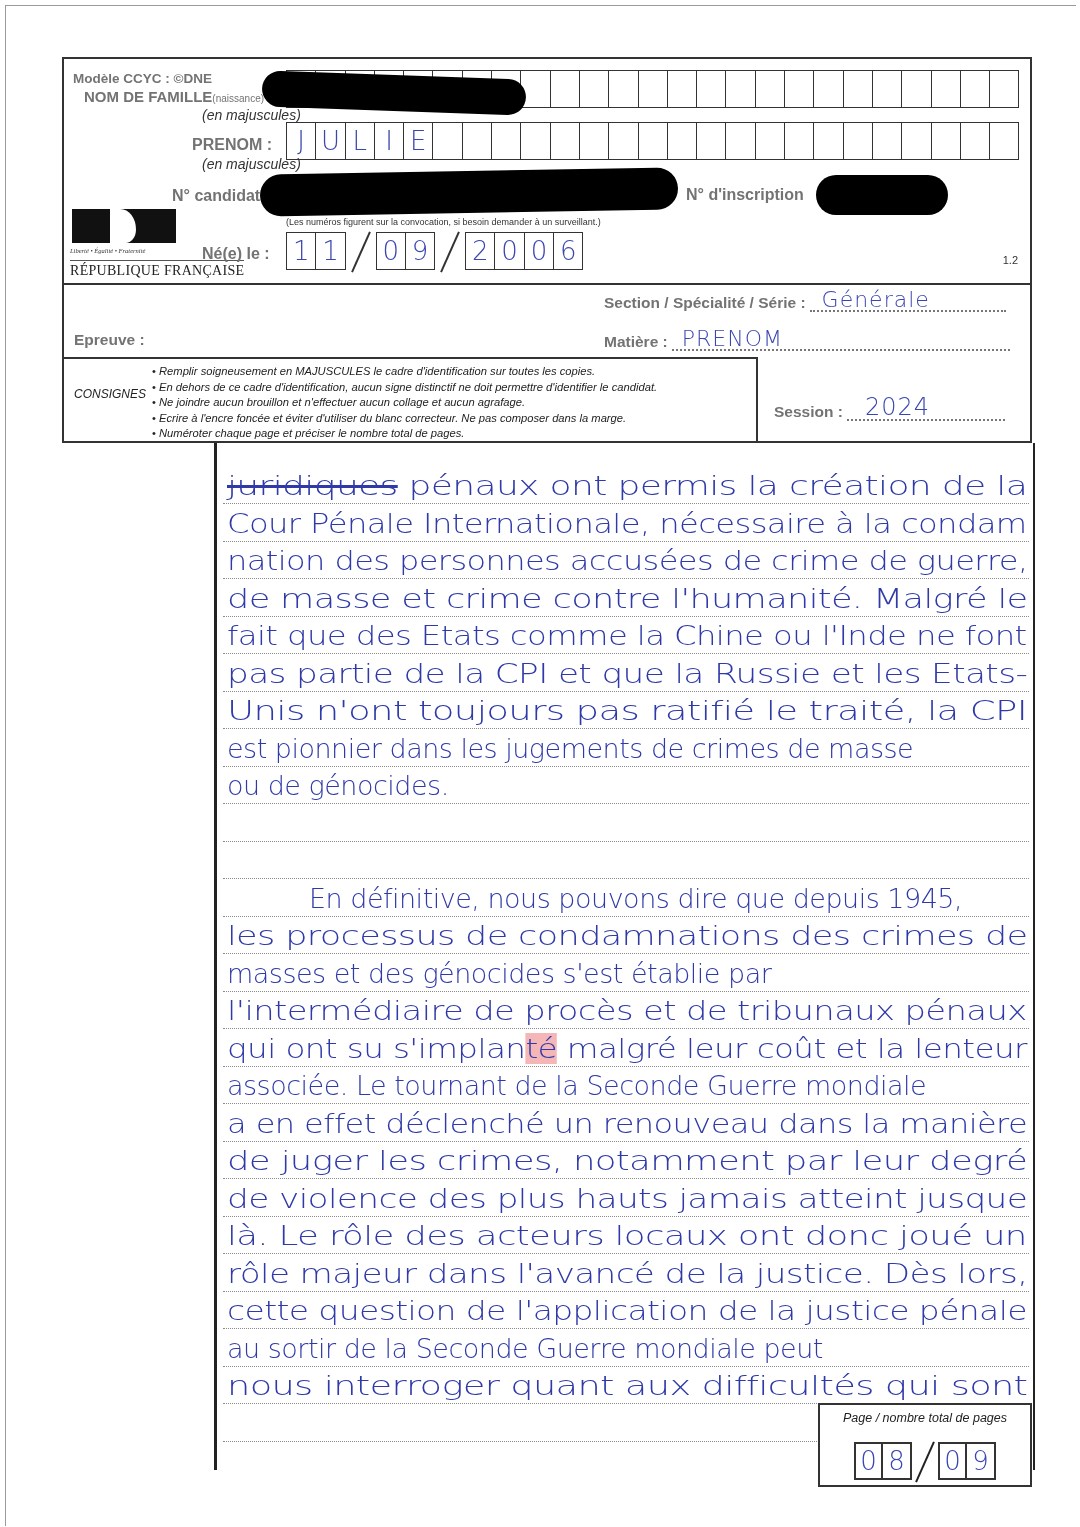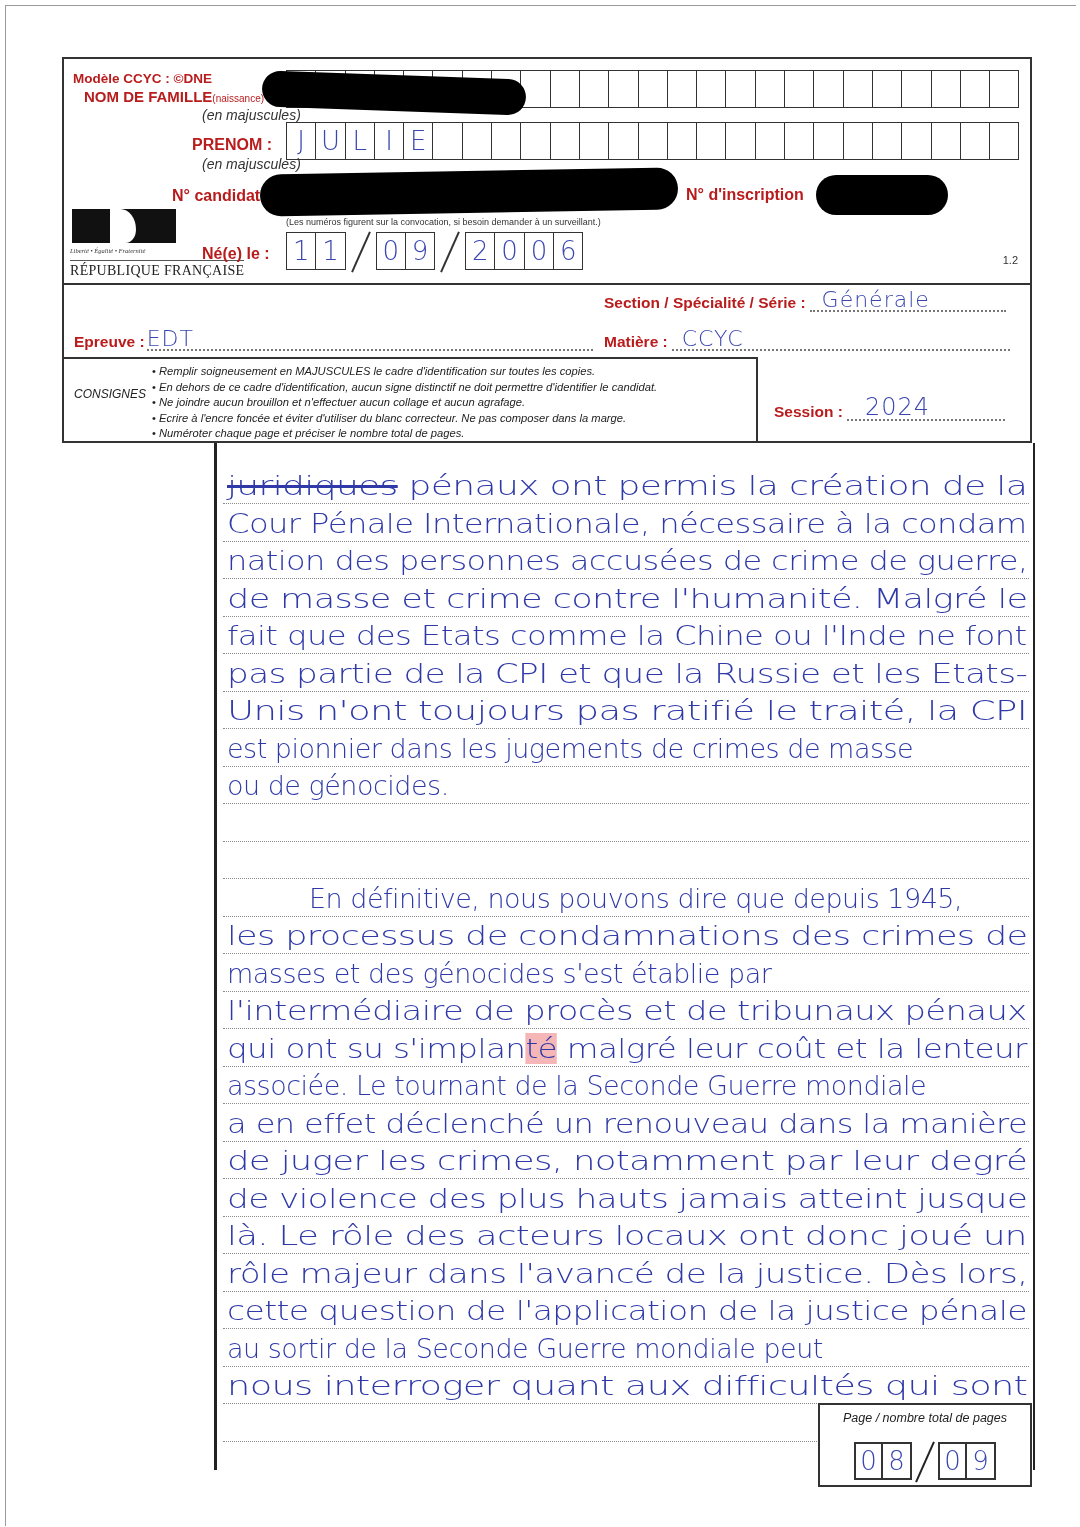--- a/index.html
+++ b/index.html
@@ -2,21 +2,21 @@
 <html><head>
 <meta charset="utf-8">
 <style>
   html, body { margin:0; padding:0; background:#ffffff; }
   body { width:1080px; height:1527px; position:relative; overflow:hidden; font-family:"Liberation Sans", sans-serif; color:#222; }
   .scan-edge { position:absolute; left:5px; top:5px; width:1070px; height:1520px; border-top:1px solid #9a9a9a; border-left:1px solid #9a9a9a; }
 
   .header-box { position:absolute; left:62px; top:57px; width:970px; height:386px; border:2px solid #333; box-sizing:border-box; }
   .id-section { position:absolute; left:0; top:0; width:966px; height:224px; border-bottom:2px solid #333; }
 
-  .lbl { position:absolute; font-weight:bold; color:#b91c1c; white-space:nowrap; }
+  .lbl { position:absolute; font-weight:bold; color:#737373; white-space:nowrap; }
   .sub { position:absolute; font-style:italic; font-size:14px; color:#333; white-space:nowrap; }
 
   .grid { position:absolute; display:flex; border-left:1.5px solid #333; }
   .grid .cell { width:29.3px; height:38px; border:1.5px solid #333; border-left:none; box-sizing:border-box; display:flex; align-items:center; justify-content:center; font-family:"DejaVu Sans", sans-serif; font-size:26px; color:#3a46b0; font-weight:300; }
 
   .redact { position:absolute; background:#000; border-radius:30px; }
 
   .logo { position:absolute; left:6px; top:150px; width:112px; height:66px; }
   .logo .mark { position:absolute; left:2px; top:0; width:104px; height:34px; background:#111; }
   .logo .mark .face { position:absolute; left:38px; top:0; width:26px; height:34px; background:#fff; border-radius:0 60% 40% 0; }
@@ -163,28 +163,25 @@
   </div>
 
   <div class="field-row" style="left:540px;top:233px;">
     <span class="lbl" style="position:static;font-size:15.5px;">Section / Spécialité / Série :</span>
     <div class="dots" style="width:196px;margin-left:4px;">
       <span class="hand" style="font-size:22px;left:12px;">Générale</span>
     </div>
   </div>
   <div class="field-row" style="left:10px;top:272px;">
     <span class="lbl" style="position:static;font-size:15.5px;">Epreuve :</span>
-    <div class="dots" style="width:446px;margin-left:2px;">
-      <span class="hand" style="font-size:22px;left:0;">EDT</span>
-    </div>
   </div>
   <div class="field-row" style="left:540px;top:272px;">
     <span class="lbl" style="position:static;font-size:15.5px;">Matière :</span>
     <div class="dots" style="width:338px;margin-left:4px;">
-      <span class="hand" style="font-size:22px;left:10px;">CCYC</span>
+      <span class="hand" style="font-size:22px;left:10px;">PRENOM</span>
     </div>
   </div>
 
   <div class="consignes">
     <div class="title">CONSIGNES</div>
     <ul>
       <li>Remplir soigneusement en MAJUSCULES le cadre d'identification sur toutes les copies.</li>
       <li>En dehors de ce cadre d'identification, aucun signe distinctif ne doit permettre d'identifier le candidat.</li>
       <li>Ne joindre aucun brouillon et n'effectuer aucun collage et aucun agrafage.</li>
       <li>Ecrire à l'encre foncée et éviter d'utiliser du blanc correcteur. Ne pas composer dans la marge.</li>

